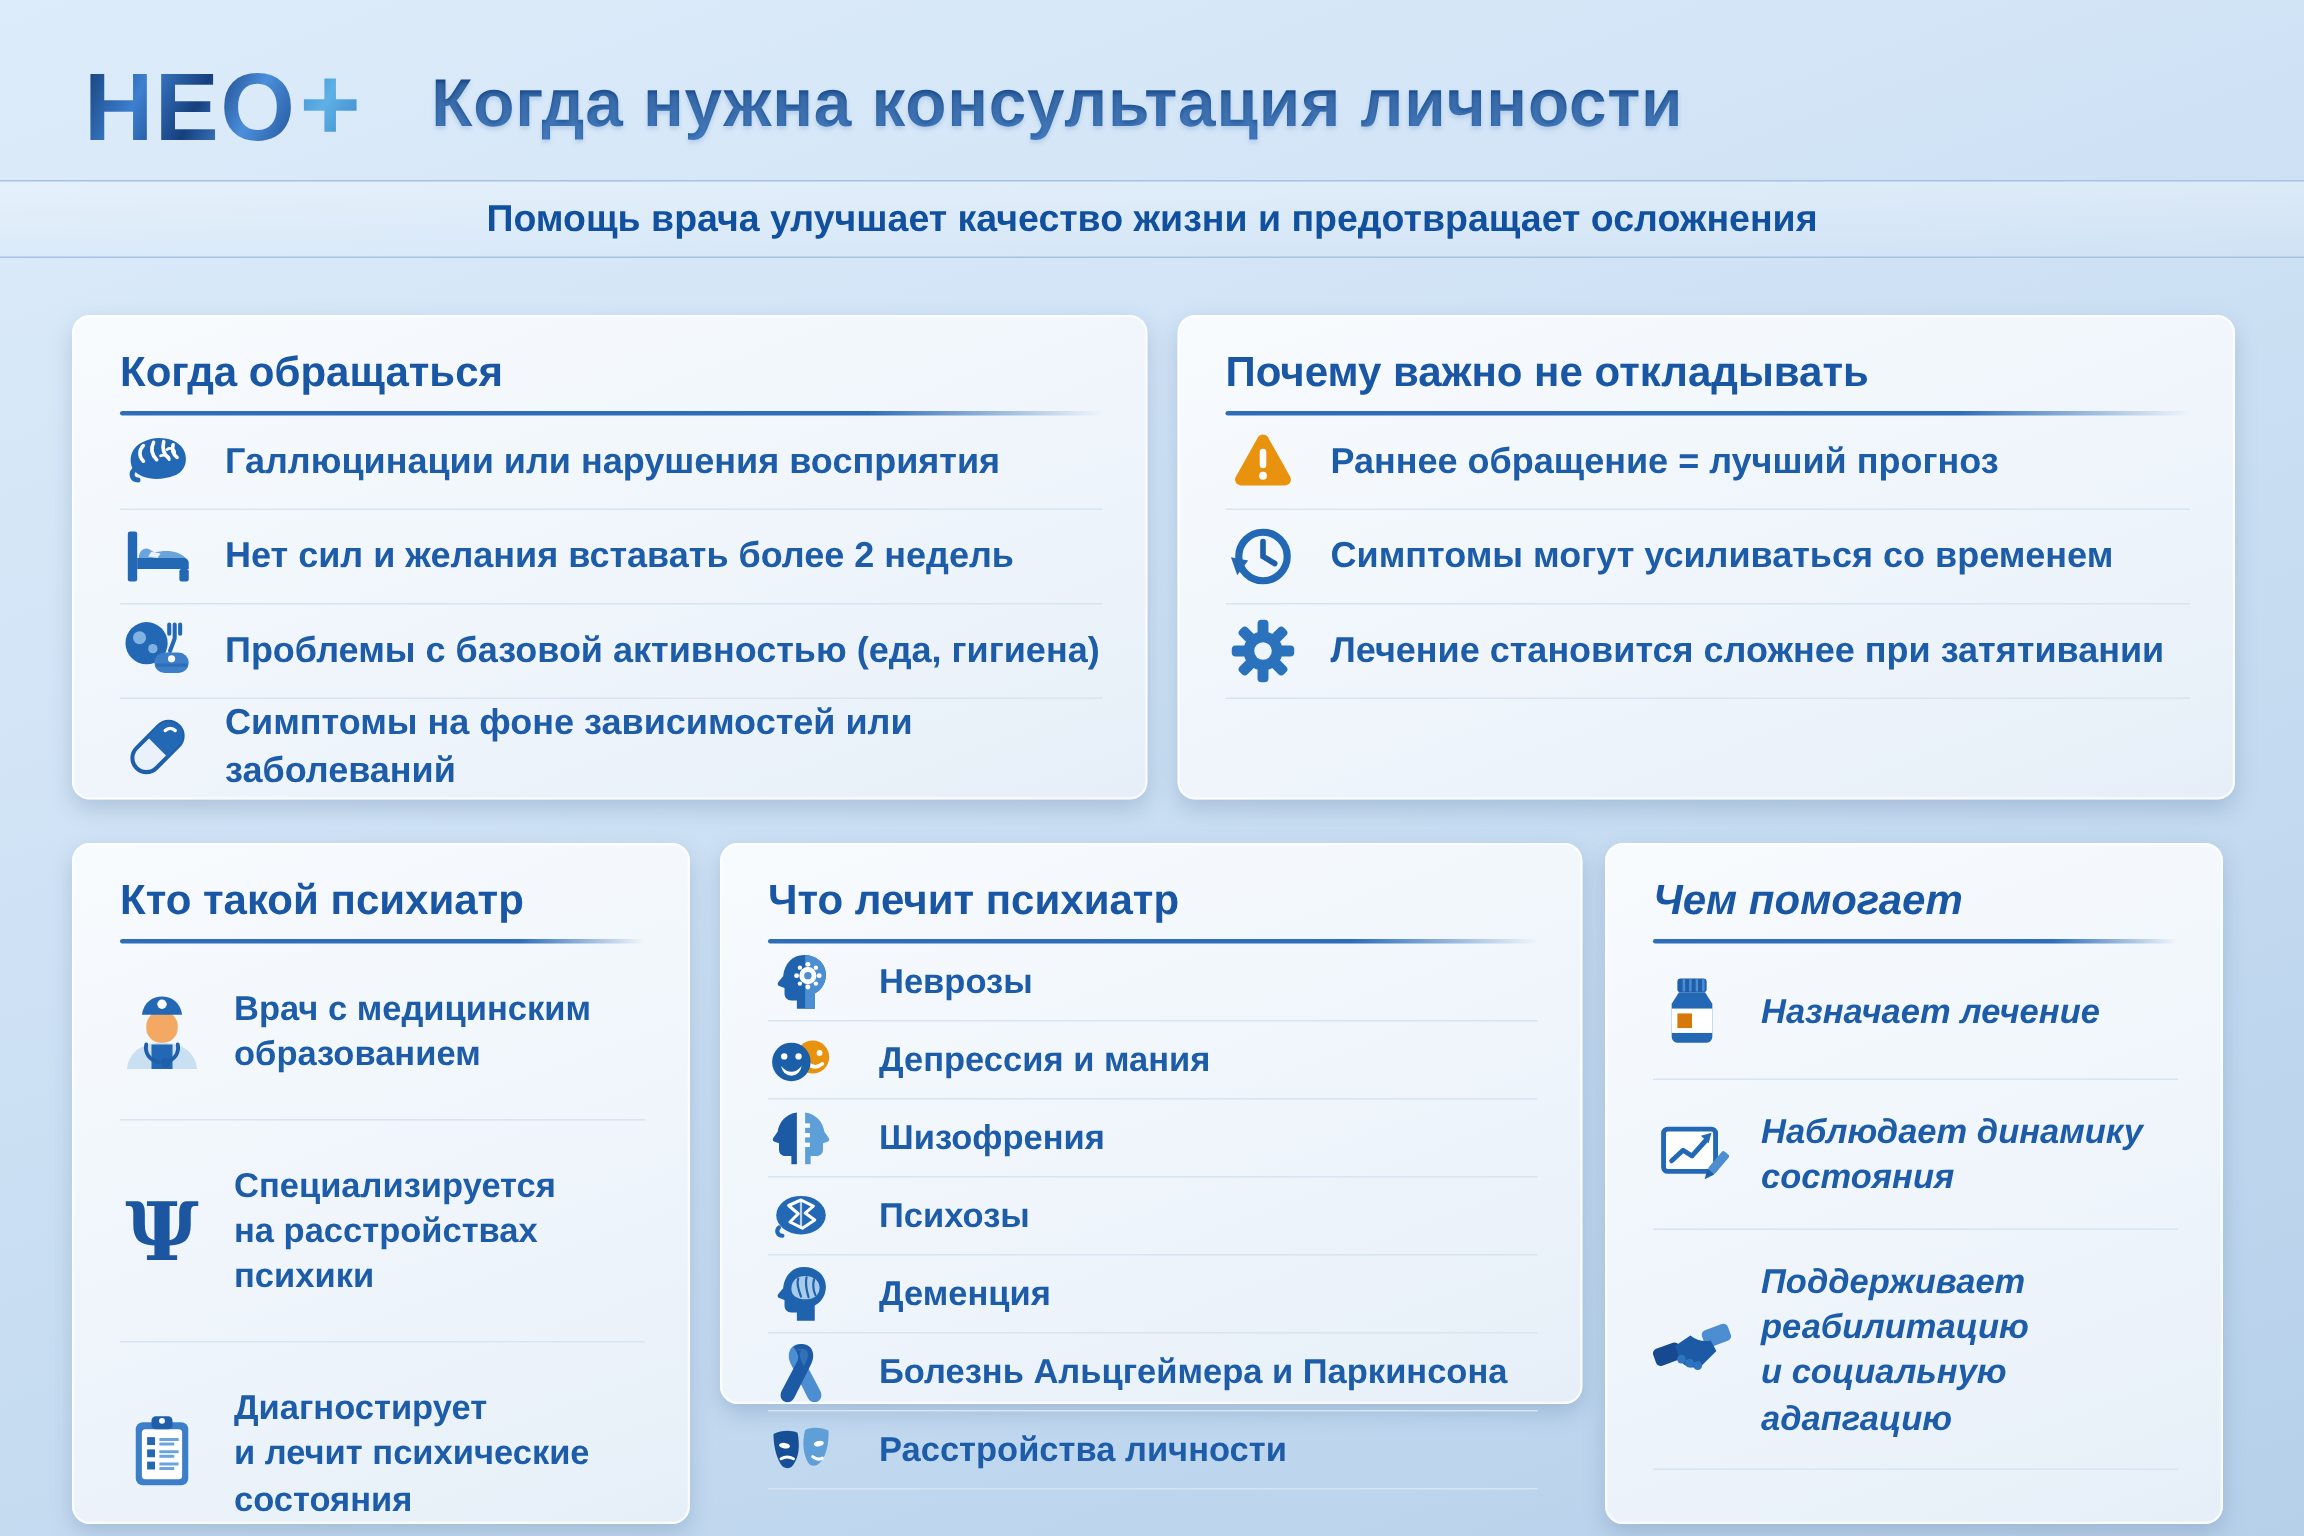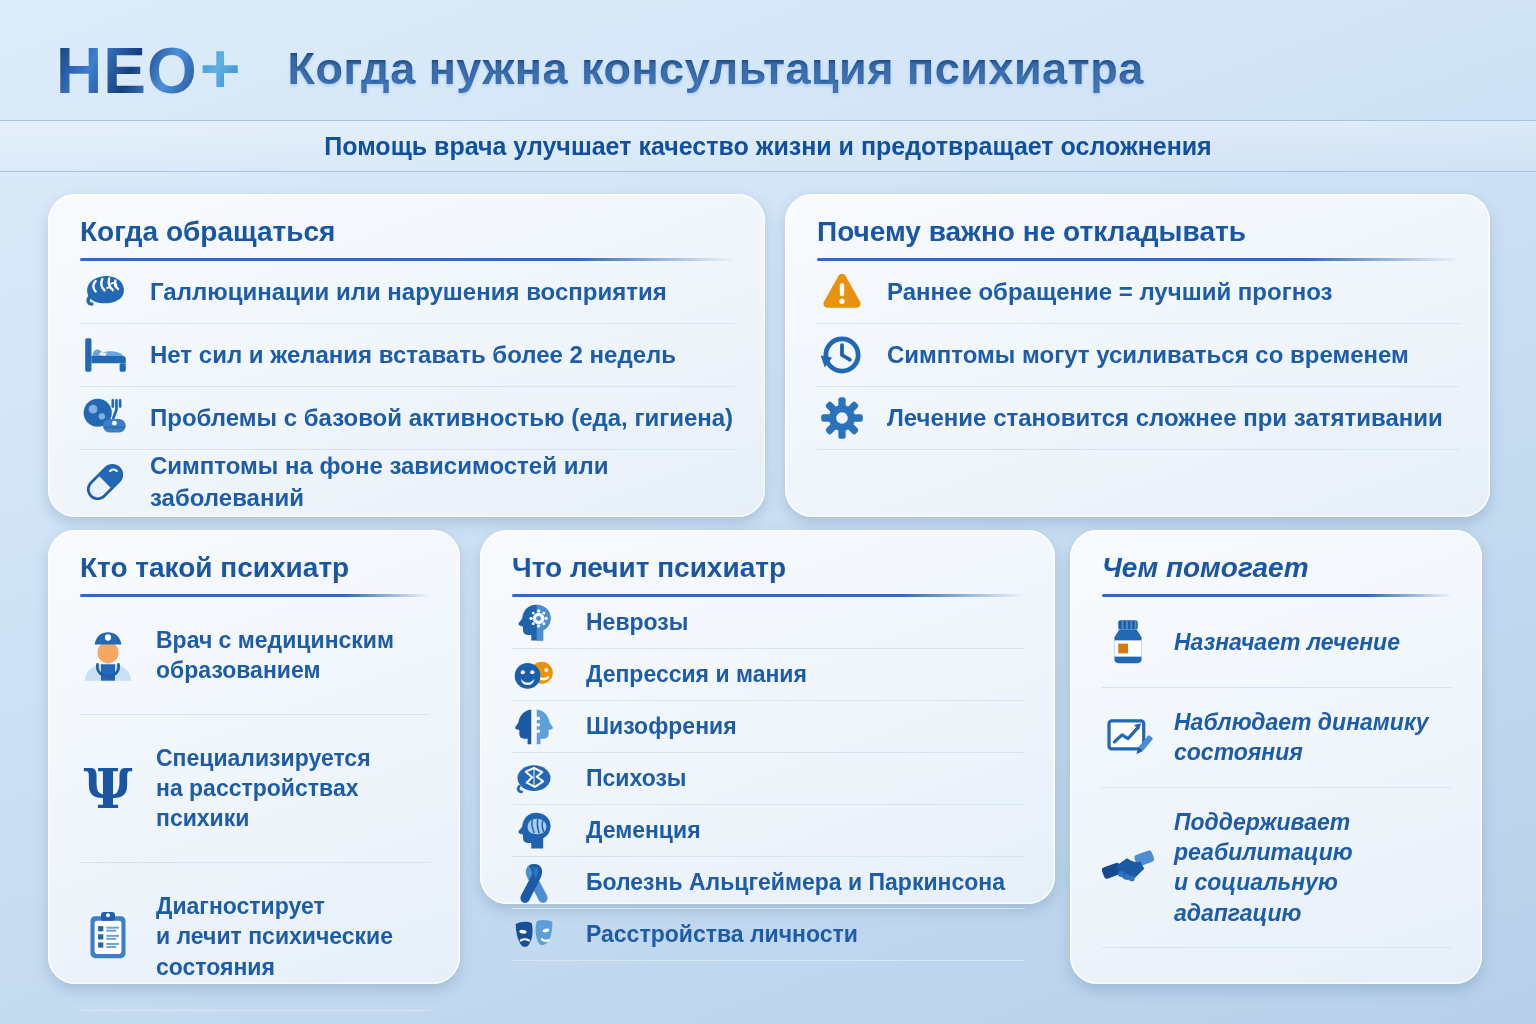--- a/index.html
+++ b/index.html
@@ -37,23 +37,24 @@
     background:linear-gradient(180deg,rgba(255,255,255,.30),rgba(255,255,255,.06));
   }
   .subtitle { font-size:25px; font-weight:700; color:#10509f; }
   
   .content { padding:22px 46px 0 48px; }
   .row { display:flex; }
   .row1 { column-gap:20px; }
   .row2 { margin-top:13px; }
   .card {
     background:linear-gradient(160deg,#f8fbfe 0%,#eff5fb 55%,#e6eff8 100%);
-    border-radius:27px;
+    border-radius:12px;
     box-shadow:0 6px 14px rgba(84,116,155,.28), inset 0 0 0 1.5px rgba(255,255,255,.75);
     padding:20px 30px 0 32px;
+    margin-top:16px;
   }
   .card-when   { width:717px; height:323px; }
   .card-why    { width:705px; height:323px; }
   .card-who    { width:412px; height:454px; margin-right:20px; }
   .card-treats { width:575px; height:374px; margin-right:15px; }
   .card-helps  { width:412px; height:454px;font-style:italic; }
   .card-title  { font-size:28px; font-weight:700; color:#1956a4; padding:2px 0 10px; }
   .title-rule  {
     height:3px; border-radius:2px;
     background:linear-gradient(90deg,#2e6db8 0%,#2e6db8 76%,rgba(46,109,184,0) 100%);
@@ -69,21 +70,21 @@
   .row2 .item-text { font-size:23px; }
   .icon { flex:0 0 auto; display:flex; align-items:center; justify-content:center; }
 </style>
 </head>
 <body>
 
 <header class="header">
   <div class="logo">
     <span class="logo-neo">НЕО</span><span class="logo-plus">+</span>
   </div>
-  <h1 class="main-title">Когда нужна консультация психиатра</h1>
+  <h1 class="main-title">Когда нужна консультация личности</h1>
 </header>
 
 <div class="subtitle-band">
   <div class="subtitle">Помощь врача улучшает качество жизни и предотвращает осложнения</div>
 </div>
 
 <main class="content">
 
   <div class="row row1">
 

